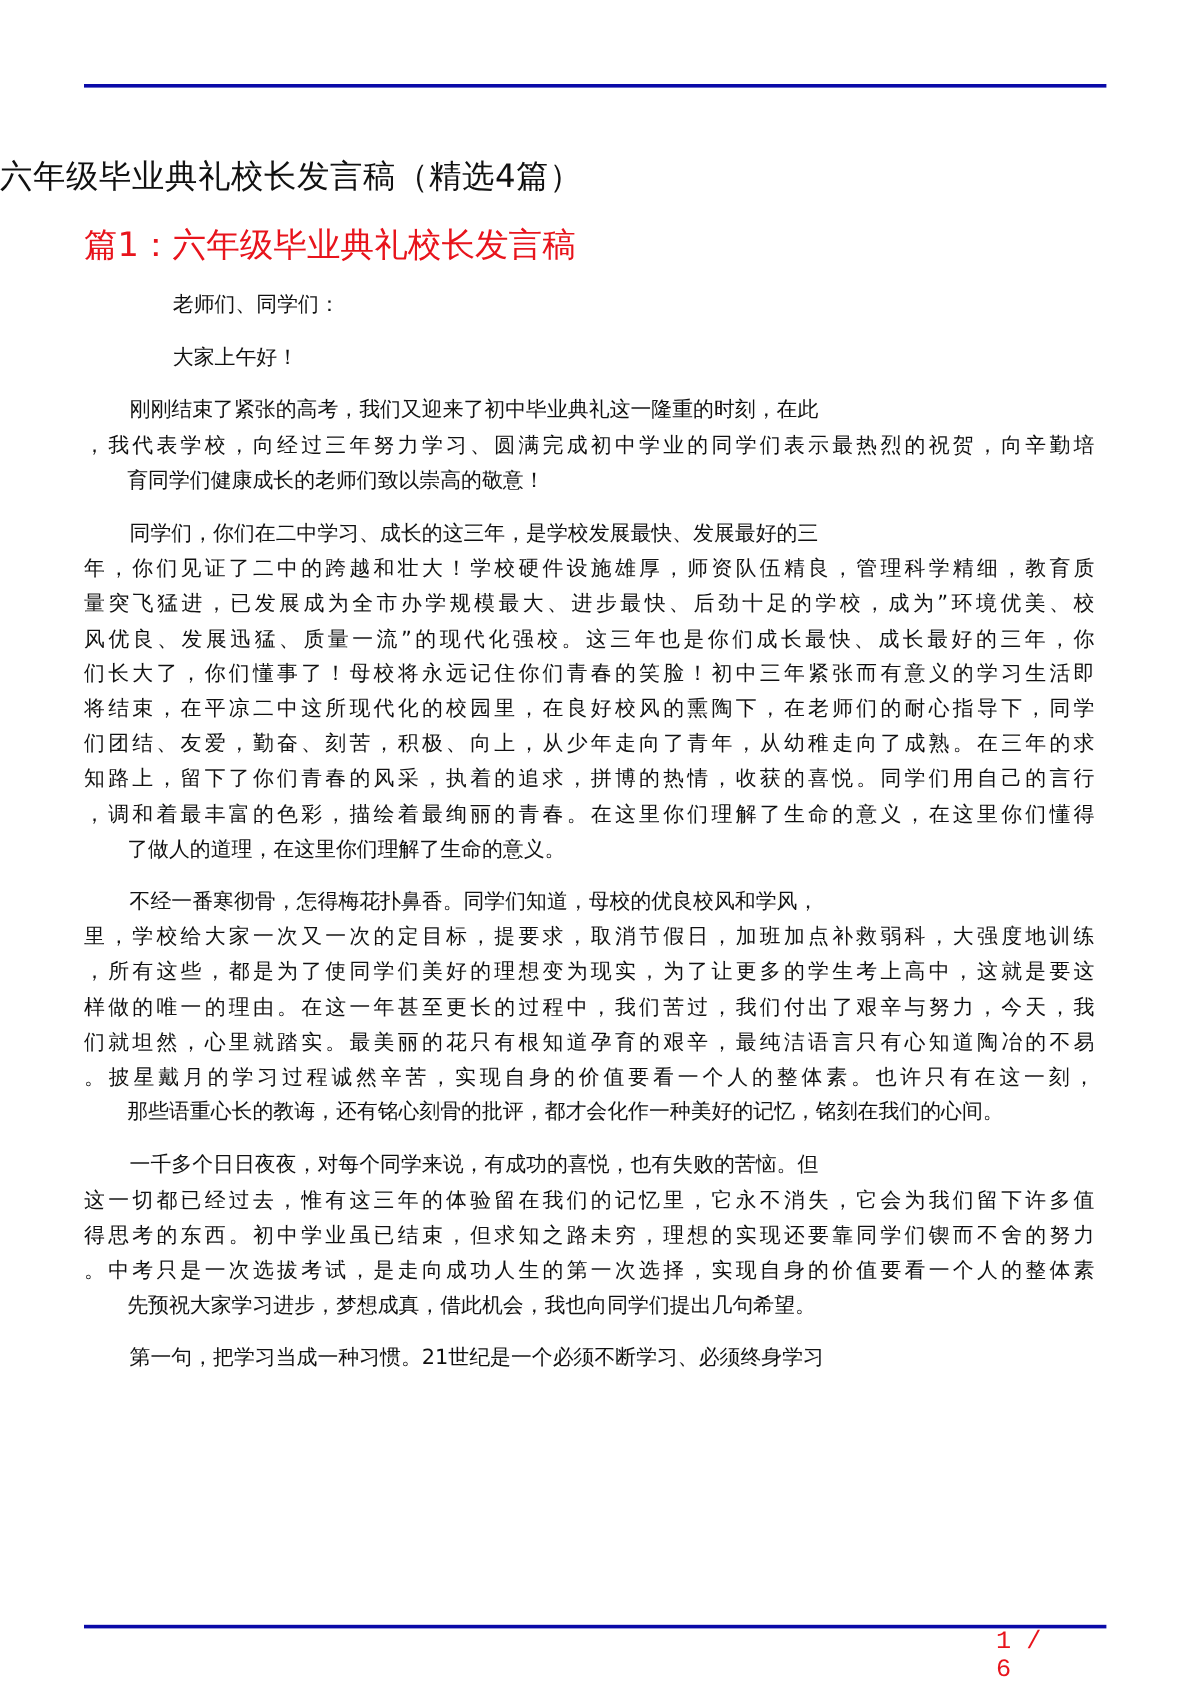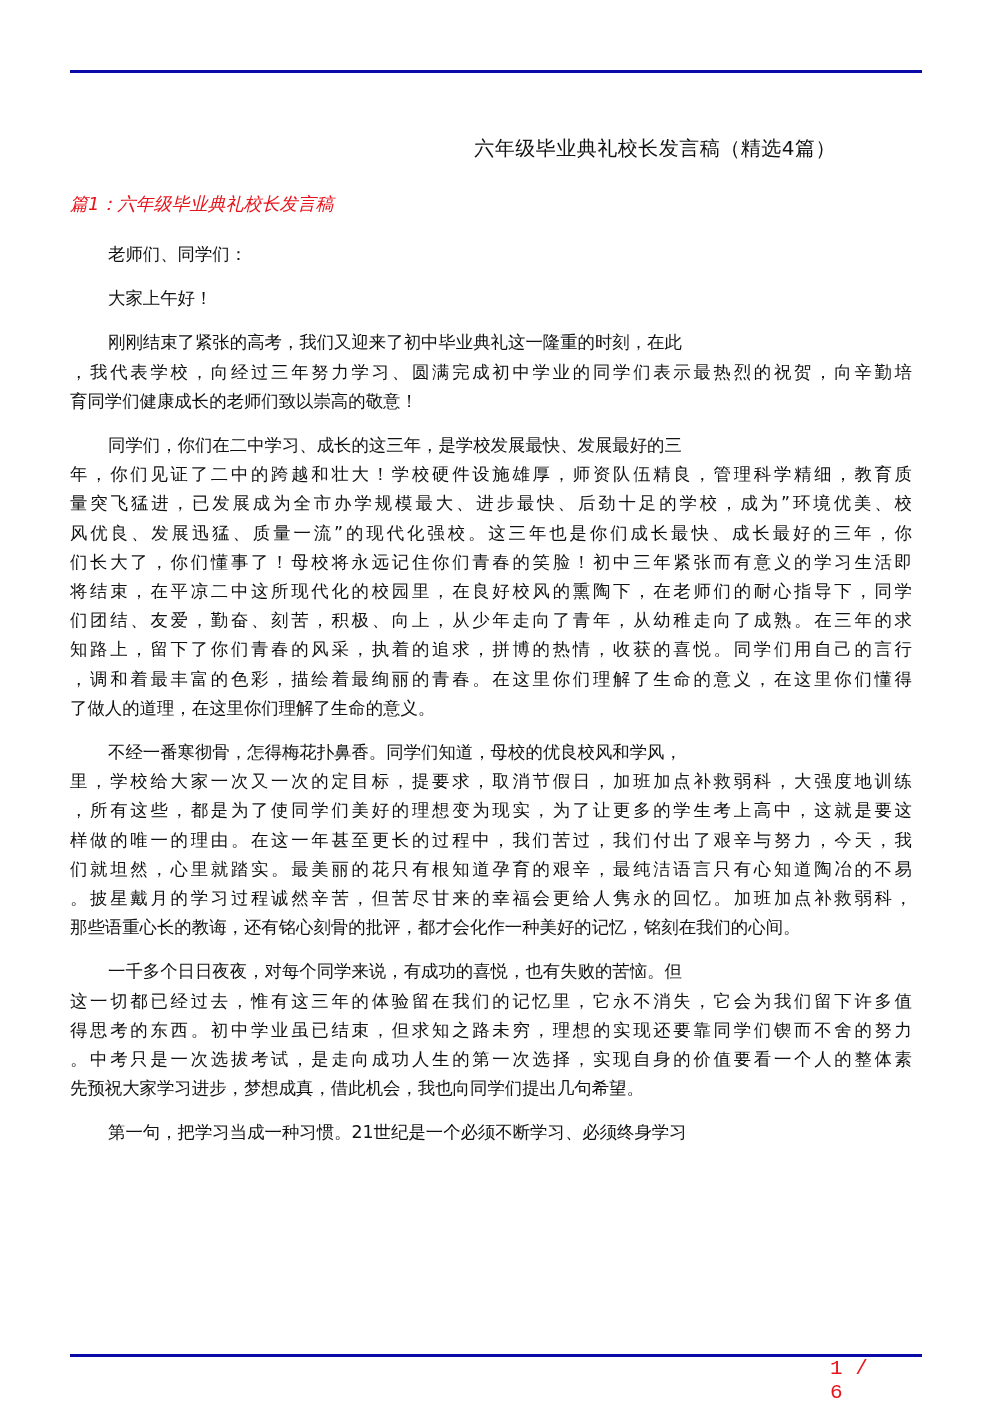--- a/index.html
+++ b/index.html
@@ -23,34 +23,33 @@
     background: #0a0aa8;
   }
   .rule.top { top: 70px; }
   .rule.bottom { top: 1354px; }
 
   .doc-title {
     position: absolute;
     top: 128px;
     left: 0;
     width: 836px;
-    text-align: right;
-    font-size: 20px;
+    text-align: left;
+    font-size: 27px;
     line-height: 40px;
     color: #111111;
     letter-spacing: 0.5px;
   }
   .section-heading {
     position: absolute;
     top: 188px;
     left: 70px;
-    font-size: 18px;
+    font-size: 28px;
     line-height: 32px;
     color: #e8141c;
-    font-style: italic;
   }
   .content {
     position: absolute;
     top: 240px;
     left: 70px;
     width: 842px;
     font-size: 17.4px;
     line-height: 29.2px;
   }
   .para {
@@ -62,20 +61,21 @@
     white-space: nowrap;
     text-align: justify;
     text-align-last: justify;
   }
   .para .line.first {
     padding-left: 38px;
     text-align-last: left;
   }
   .para .line.last {
     text-align-last: left;
+    margin-left: 36px;
   }
   .page-number {
     position: absolute;
     top: 1357px;
     left: 830px;
     width: 50px;
     font-size: 21px;
     line-height: 24px;
     color: #e8141c;
     font-family: Liberation Mono, monospace;
@@ -113,21 +113,21 @@
     <span class="line">知路上，留下了你们青春的风采，执着的追求，拼博的热情，收获的喜悦。同学们用自己的言行</span>
     <span class="line">，调和着最丰富的色彩，描绘着最绚丽的青春。在这里你们理解了生命的意义，在这里你们懂得</span>
     <span class="line last">了做人的道理，在这里你们理解了生命的意义。</span>
   </p>
   <p class="para">
     <span class="line first">不经一番寒彻骨，怎得梅花扑鼻香。同学们知道，母校的优良校风和学风，</span>
     <span class="line">里，学校给大家一次又一次的定目标，提要求，取消节假日，加班加点补救弱科，大强度地训练</span>
     <span class="line">，所有这些，都是为了使同学们美好的理想变为现实，为了让更多的学生考上高中，这就是要这</span>
     <span class="line">样做的唯一的理由。在这一年甚至更长的过程中，我们苦过，我们付出了艰辛与努力，今天，我</span>
     <span class="line">们就坦然，心里就踏实。最美丽的花只有根知道孕育的艰辛，最纯洁语言只有心知道陶冶的不易</span>
-    <span class="line">。披星戴月的学习过程诚然辛苦，但苦尽甘来的幸福会更给人隽永的回忆。加班加点补救弱科，</span>
+    <span class="line">。披星戴月的学习过程诚然辛苦，实现自身的价值要看一个人的整体素。也许只有在这一刻，</span>
     <span class="line last">那些语重心长的教诲，还有铭心刻骨的批评，都才会化作一种美好的记忆，铭刻在我们的心间。</span>
   </p>
   <p class="para">
     <span class="line first">一千多个日日夜夜，对每个同学来说，有成功的喜悦，也有失败的苦恼。但</span>
     <span class="line">这一切都已经过去，惟有这三年的体验留在我们的记忆里，它永不消失，它会为我们留下许多值</span>
     <span class="line">得思考的东西。初中学业虽已结束，但求知之路未穷，理想的实现还要靠同学们锲而不舍的努力</span>
     <span class="line">。中考只是一次选拔考试，是走向成功人生的第一次选择，实现自身的价值要看一个人的整体素</span>
     <span class="line last">先预祝大家学习进步，梦想成真，借此机会，我也向同学们提出几句希望。</span>
   </p>
   <p class="para">

